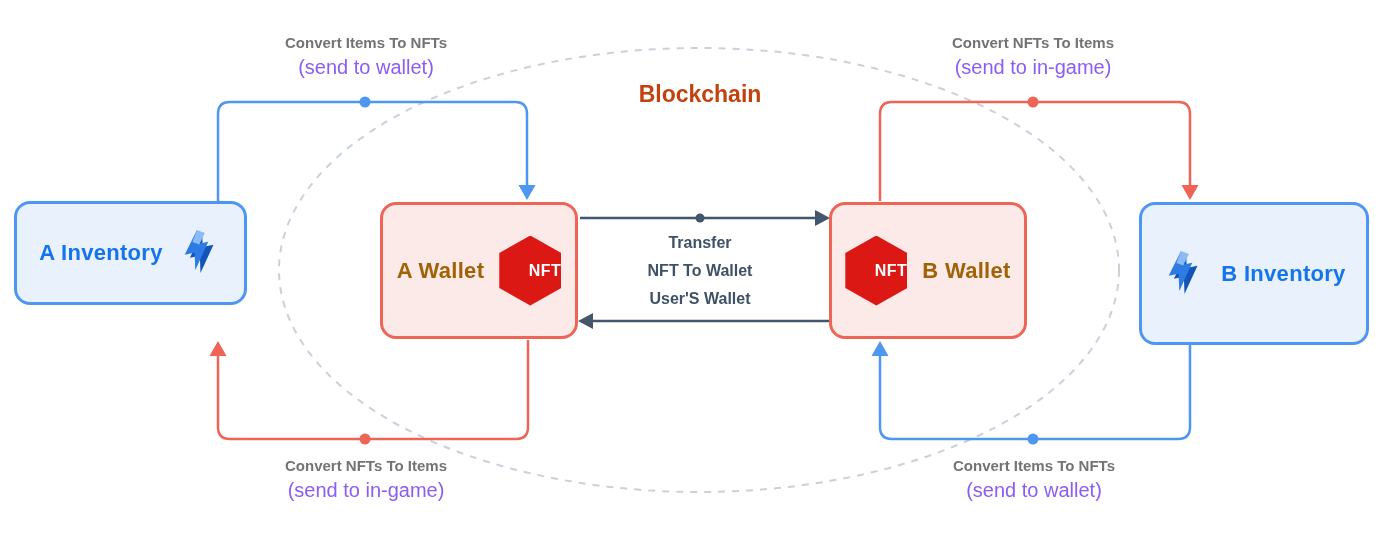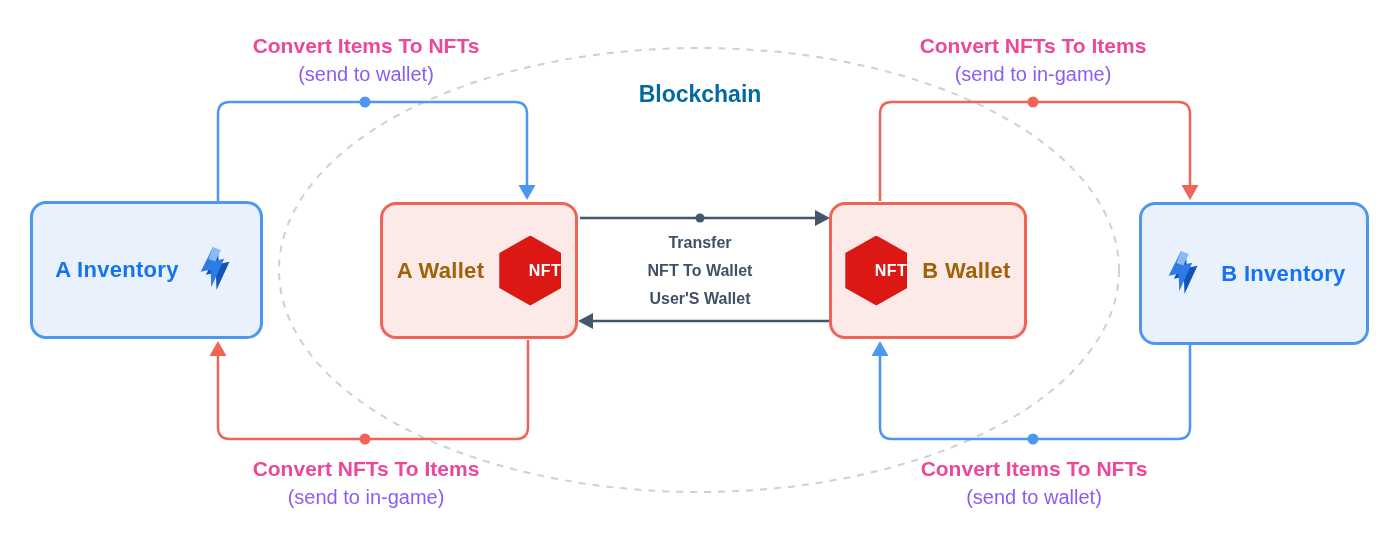--- a/index.html
+++ b/index.html
@@ -30,21 +30,21 @@
     border: 3px solid #4D96F1;
   }
   .node.red {
     background: #FCEAE8;
     border: 3px solid #EE6457;
   }
   .node-label { font-weight: bold; font-size: 22px; letter-spacing: 0.3px; }
   .node.blue .node-label { color: #1474F0; }
   .node.red  .node-label { color: #a16207; }
 
-  #node-a-inventory { left: 30px;   top: 201px; width: 233px; height: 138px; text-align: center; }
+  #node-a-inventory { left: 14px;   top: 201px; width: 233px; height: 104px; text-align: center; }
   #node-a-wallet    { left: 380px;  top: 202px; width: 198px; height: 137px; }
   #node-b-wallet    { left: 829px;  top: 202px; width: 198px; height: 137px; }
   #node-b-inventory { left: 1139px; top: 202px; width: 230px; height: 143px; }
 
   .hexagon {
     width: 62px; height: 70px;
     background: #DC1814;
     clip-path: polygon(50% 0%, 100% 25%, 100% 75%, 50% 100%, 0% 75%, 0% 25%);
     display: flex; align-items: center; justify-content: flex-end;
     flex: none;
@@ -58,40 +58,40 @@
   .bolt-icon { flex: none; display: block; }
 
   .flow-label {
     position: absolute;
     transform: translateX(-50%);
     text-align: center;
     white-space: nowrap;
   }
   .flow-label .title {
     font-weight: bold;
-    font-size: 21px;
-    color: #ec4899;
+    font-size: 15px;
+    color: #737373;
   }
   .flow-label .subtitle {
     font-size: 20px;
     color: #8b5cf6;
     margin-top: 5px;
   }
   #label-top-left     { left: 366px;  top: 34px; }
   #label-top-right    { left: 1033px; top: 34px; }
   #label-bottom-left  { left: 366px;  top: 457px; }
   #label-bottom-right { left: 1034px; top: 457px; }
 
   #blockchain-title {
     position: absolute;
     left: 700px; top: 81px;
     transform: translateX(-50%);
     font-weight: bold;
     font-size: 23px;
-    color: #0369a1;
+    color: #c2410c;
     white-space: nowrap;
   }
   #transfer-text {
     position: absolute;
     left: 700px; top: 229px;
     transform: translateX(-50%);
     text-align: center;
     font-weight: bold;
     font-size: 16px;
     line-height: 28px;

